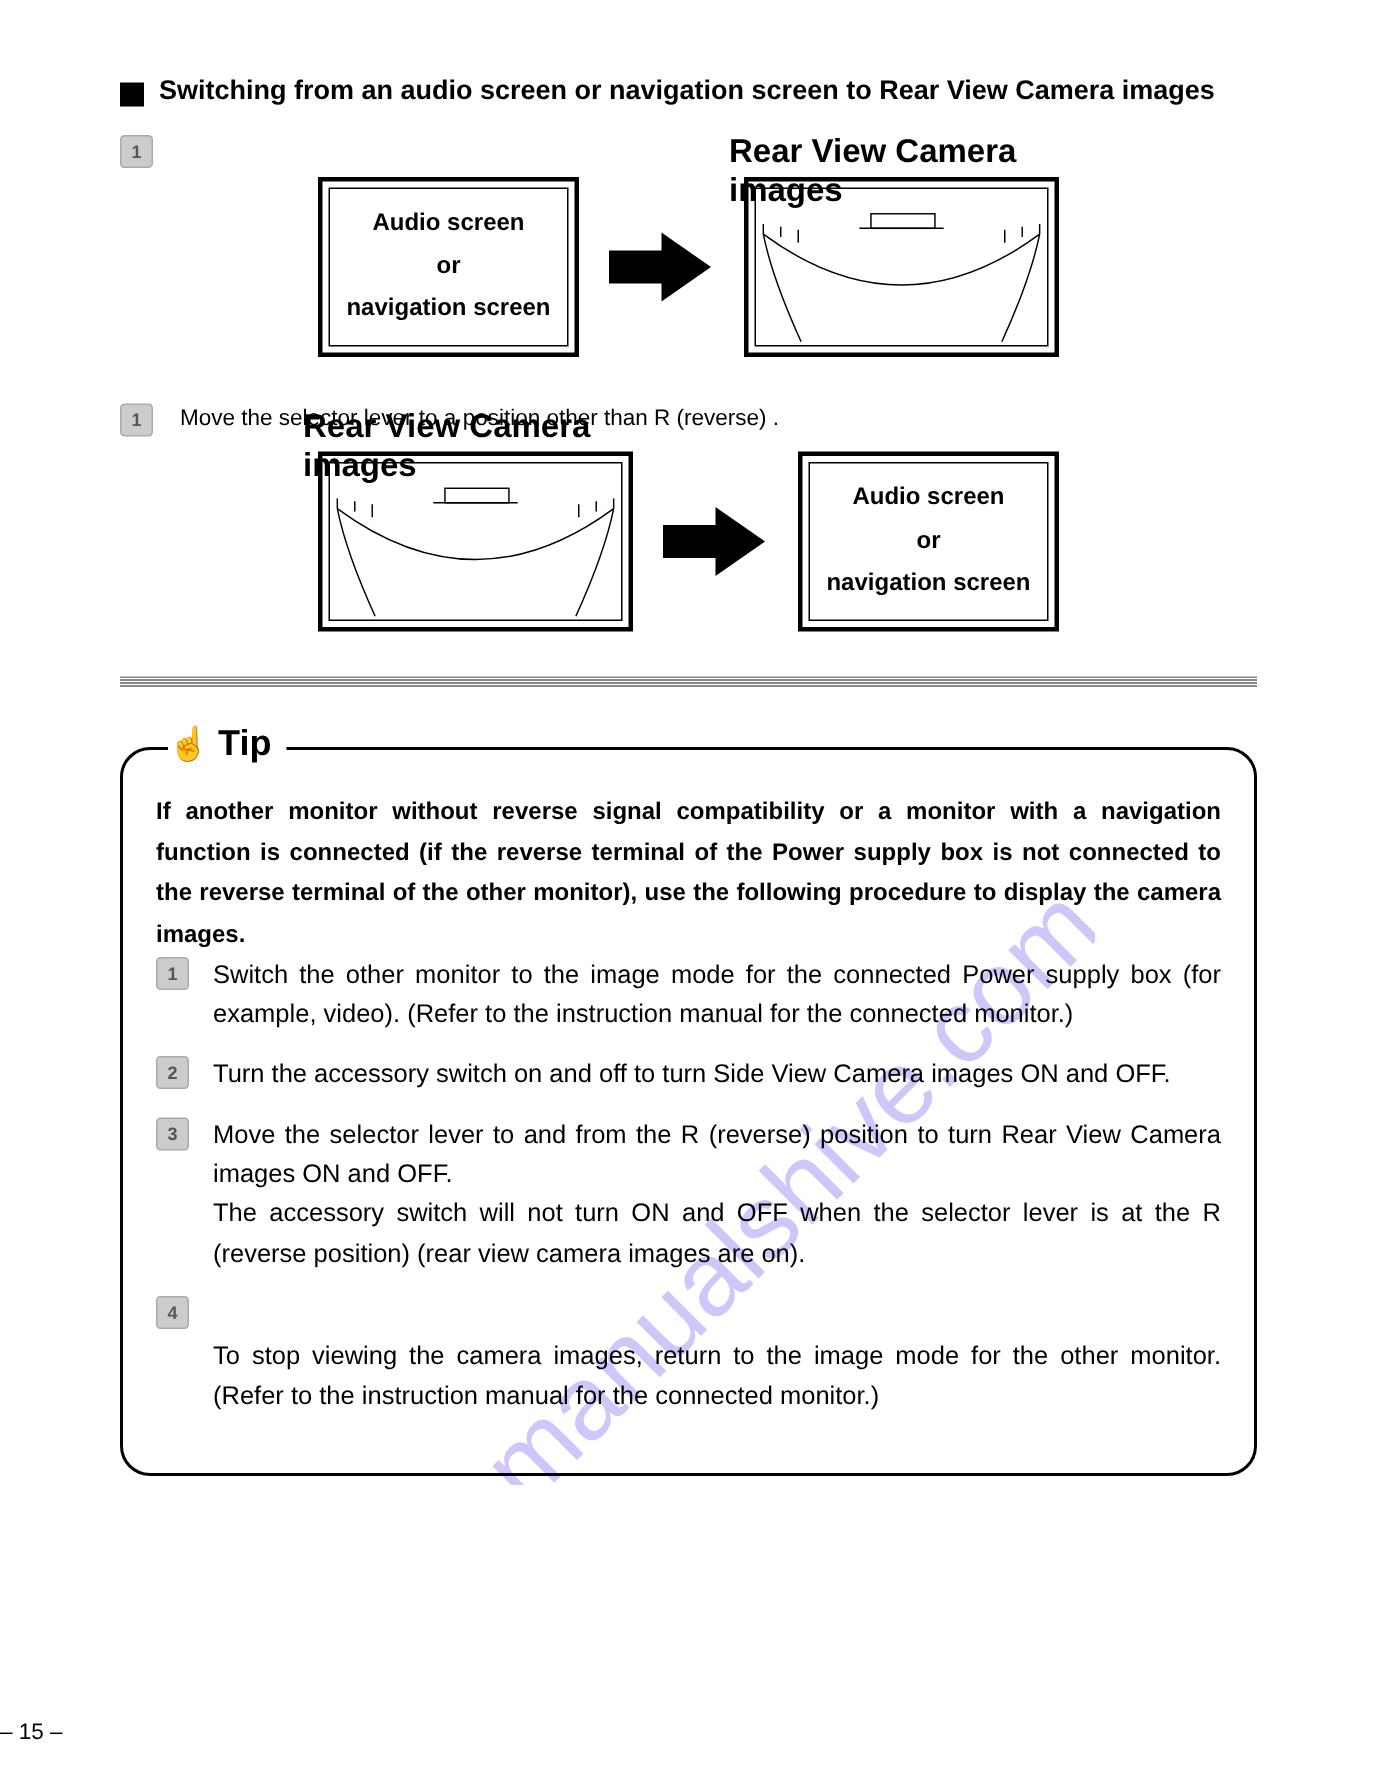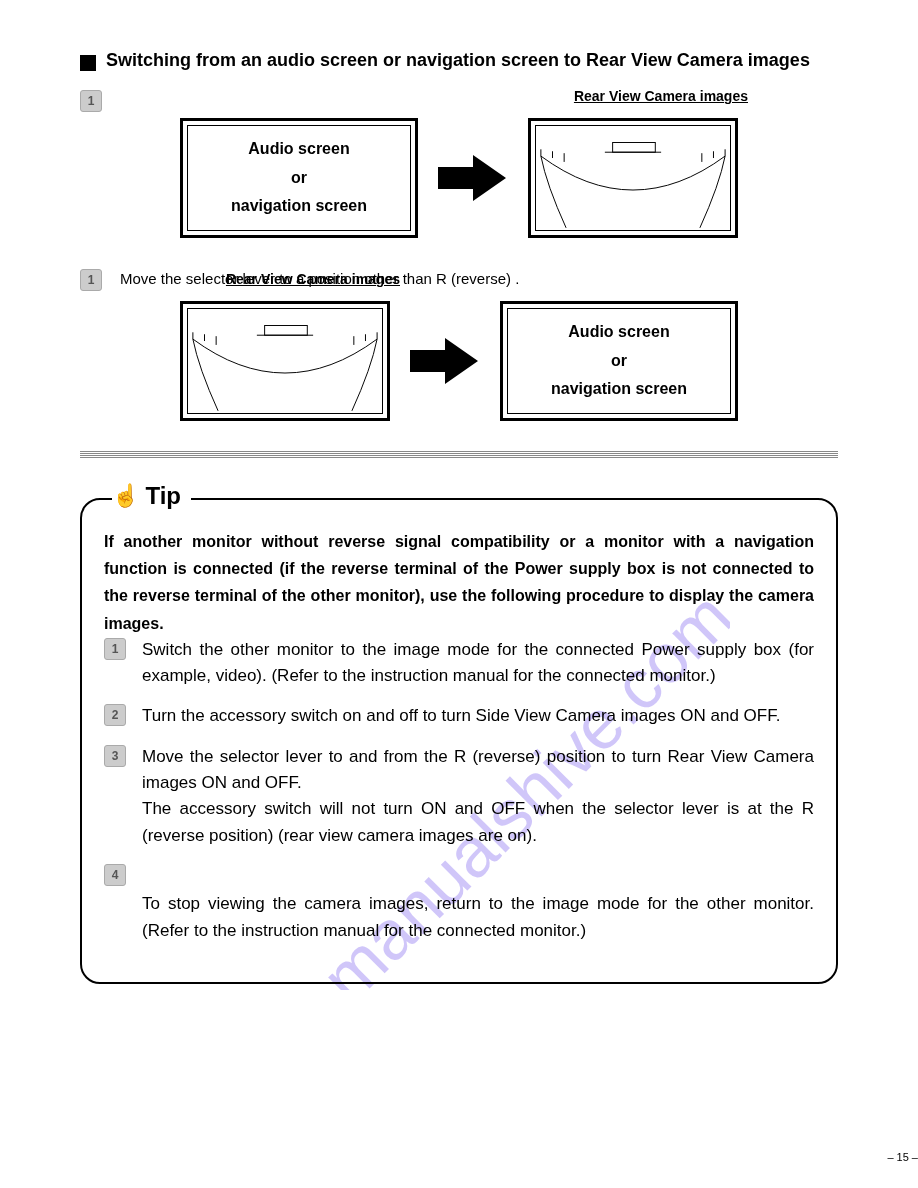--- a/index.html
+++ b/index.html
@@ -63,21 +63,21 @@
 
 
 .diagram-row {
   display: flex;
   align-items: center;
   justify-content: center;
   gap: 20px;
   margin: 10px 0 30px 0;
 }
 .screen-box {
-  width: 238px;
+  width: 174px;
   height: 120px;
   border: 3px solid #000;
   position: relative;
   box-sizing: border-box;
   display: flex;
   align-items: center;
   justify-content: center;
   flex-direction: column;
   font-weight: bold;
   font-size: 16px;
@@ -107,24 +107,23 @@
 }
 .cam-svg {
   position: absolute;
   top: 6px; left: 6px; right: 6px; bottom: 6px;
 }
 .cam-label {
   position: absolute;
   top: -30px;
   width: 230px;
   left: -10px;
-  text-align: right;
-  font-weight: bold;
-  font-size: 14px;
-  text-decoration: underline;
+  text-align: left;
+  font-weight: bold;
+  font-size: 22px;
 }
 .arrow-svg {
   width: 70px;
   height: 50px;
 }
 
 .divider {
   height: 7px;
   width: 100%;
   margin: 10px 0 40px 0;
@@ -171,22 +170,22 @@
 .tip-step-body {
   font-size: 17px;
   line-height: 1.55;
   text-align: justify;
 }
 
 .page-num {
   position: absolute;
   bottom: 25px;
   left: 0; right: 0;
-  text-align: right;
-  font-size: 11px;
+  text-align: left;
+  font-size: 15px;
 }
 
 
 .wm {
   position: absolute;
   left: 170px;
   top: 430px;
   width: 560px;
   height: 560px;
   pointer-events: none;

